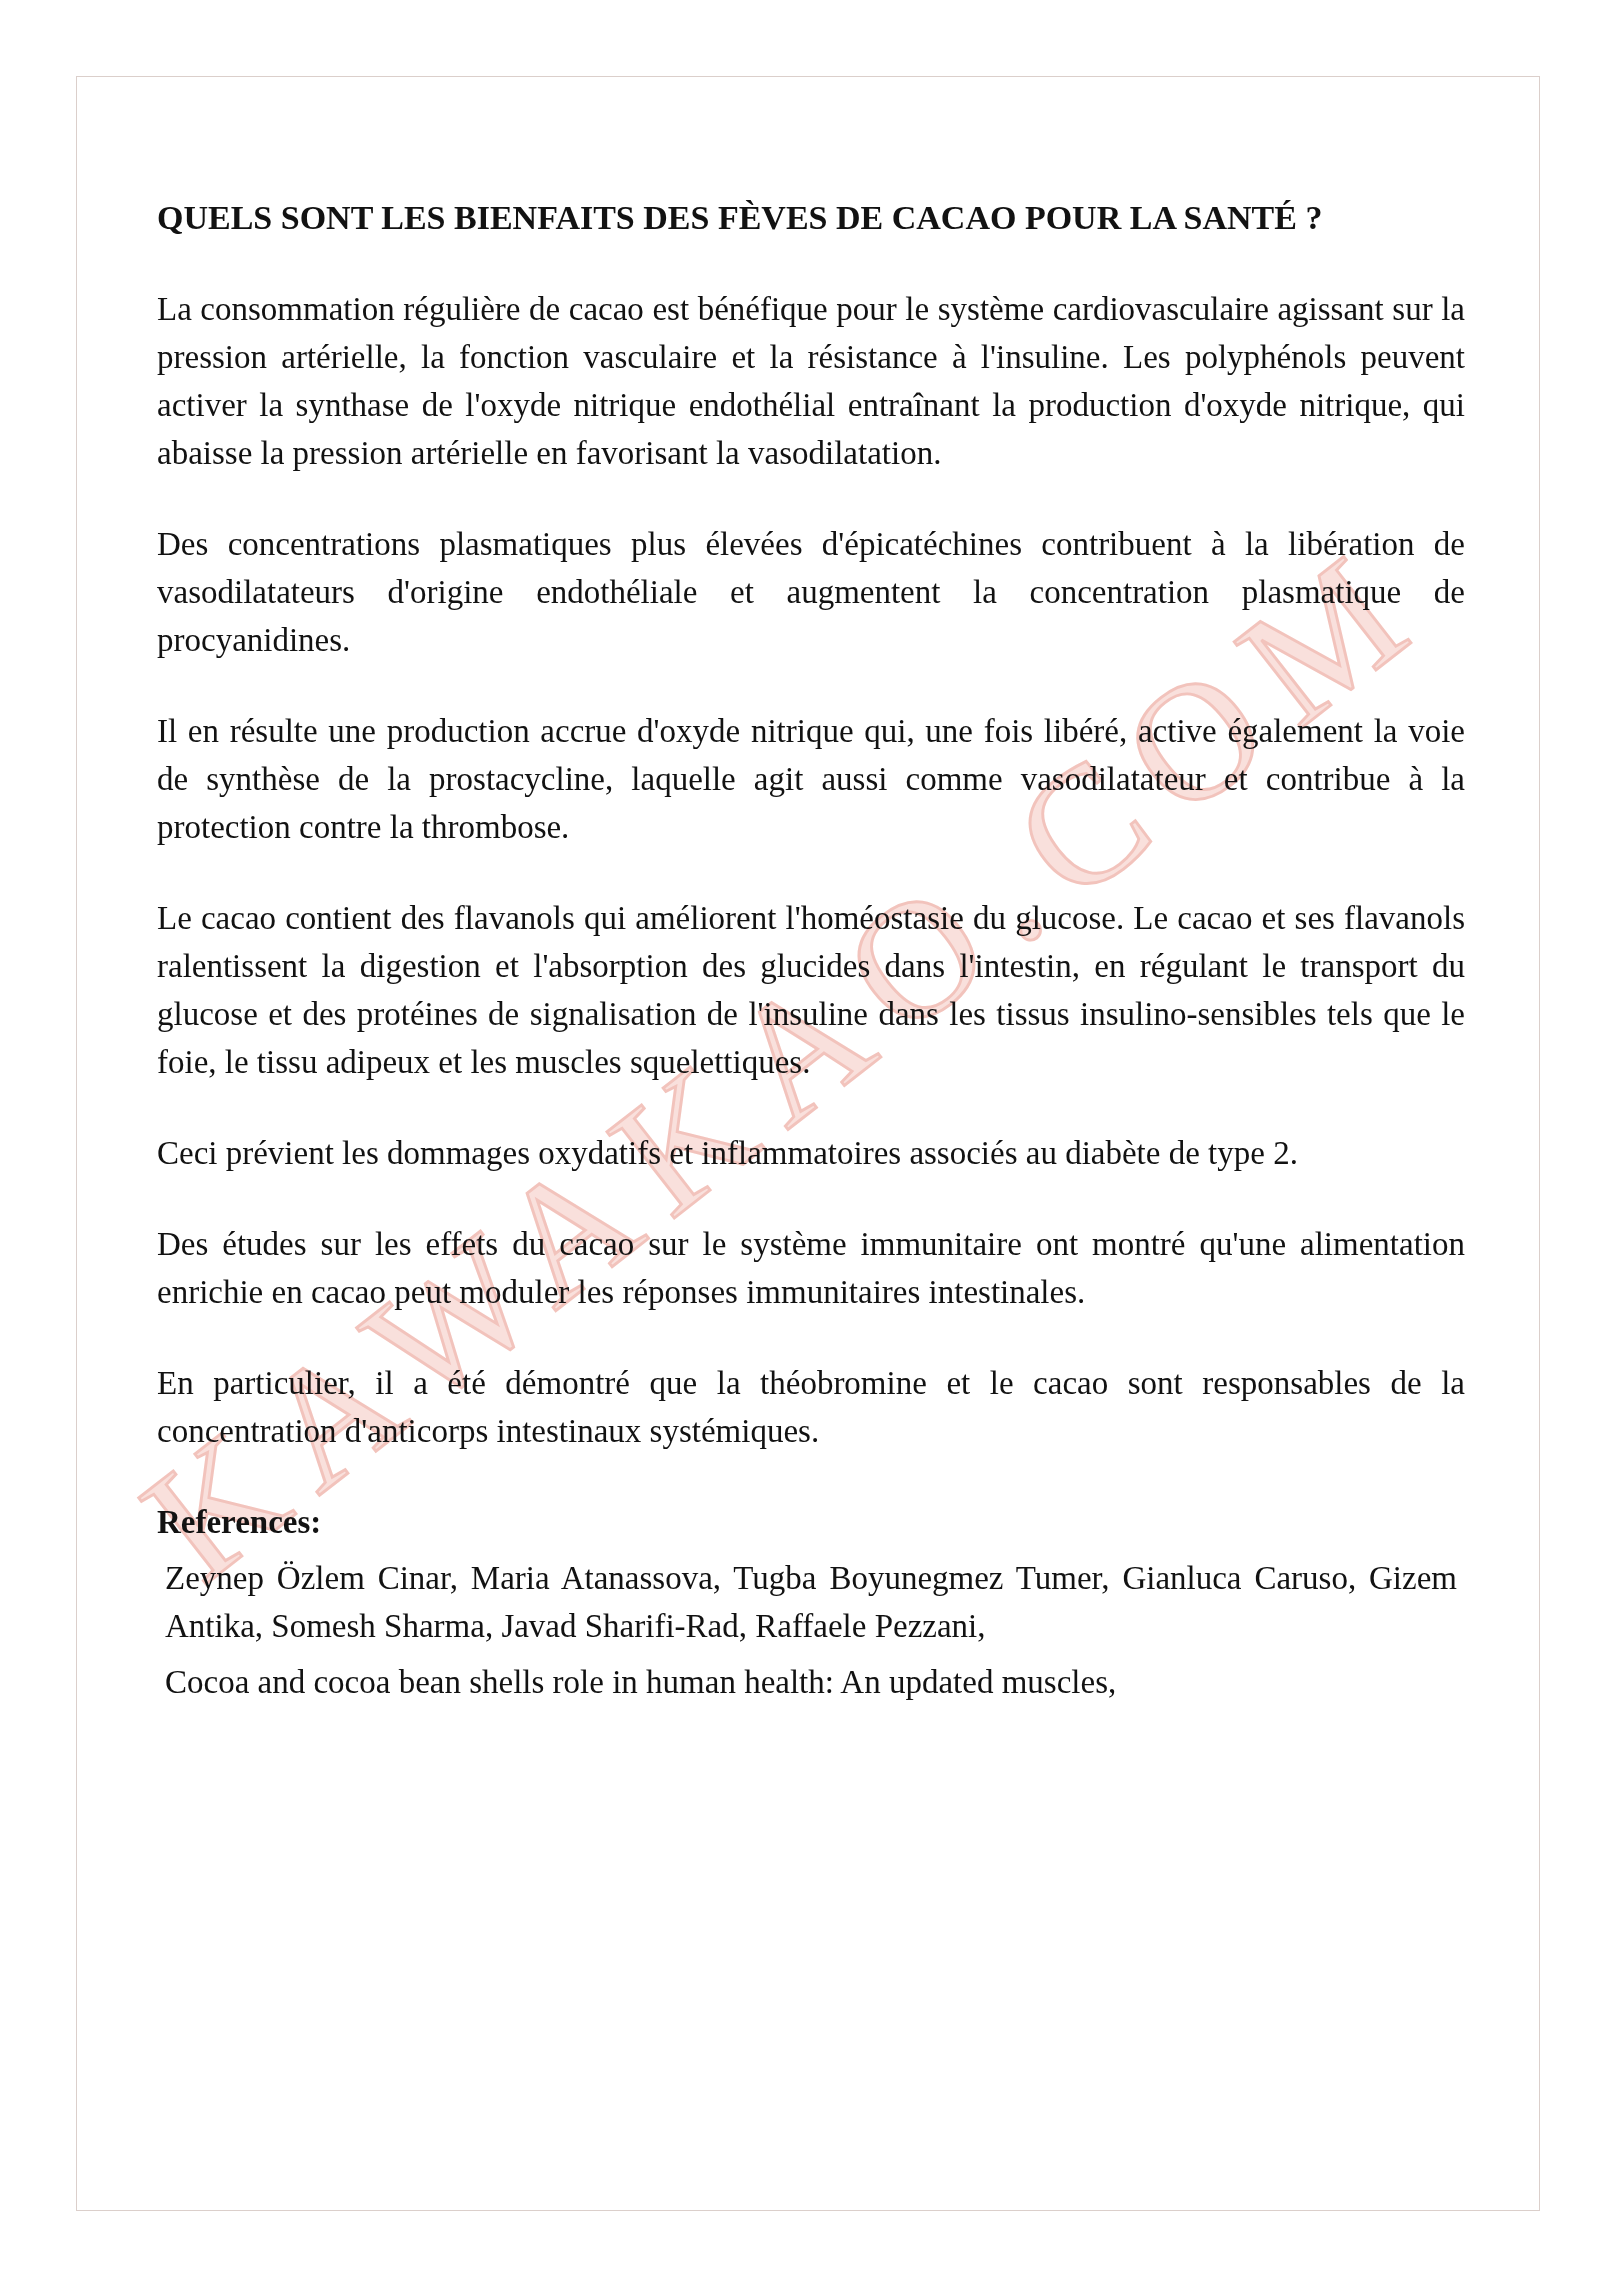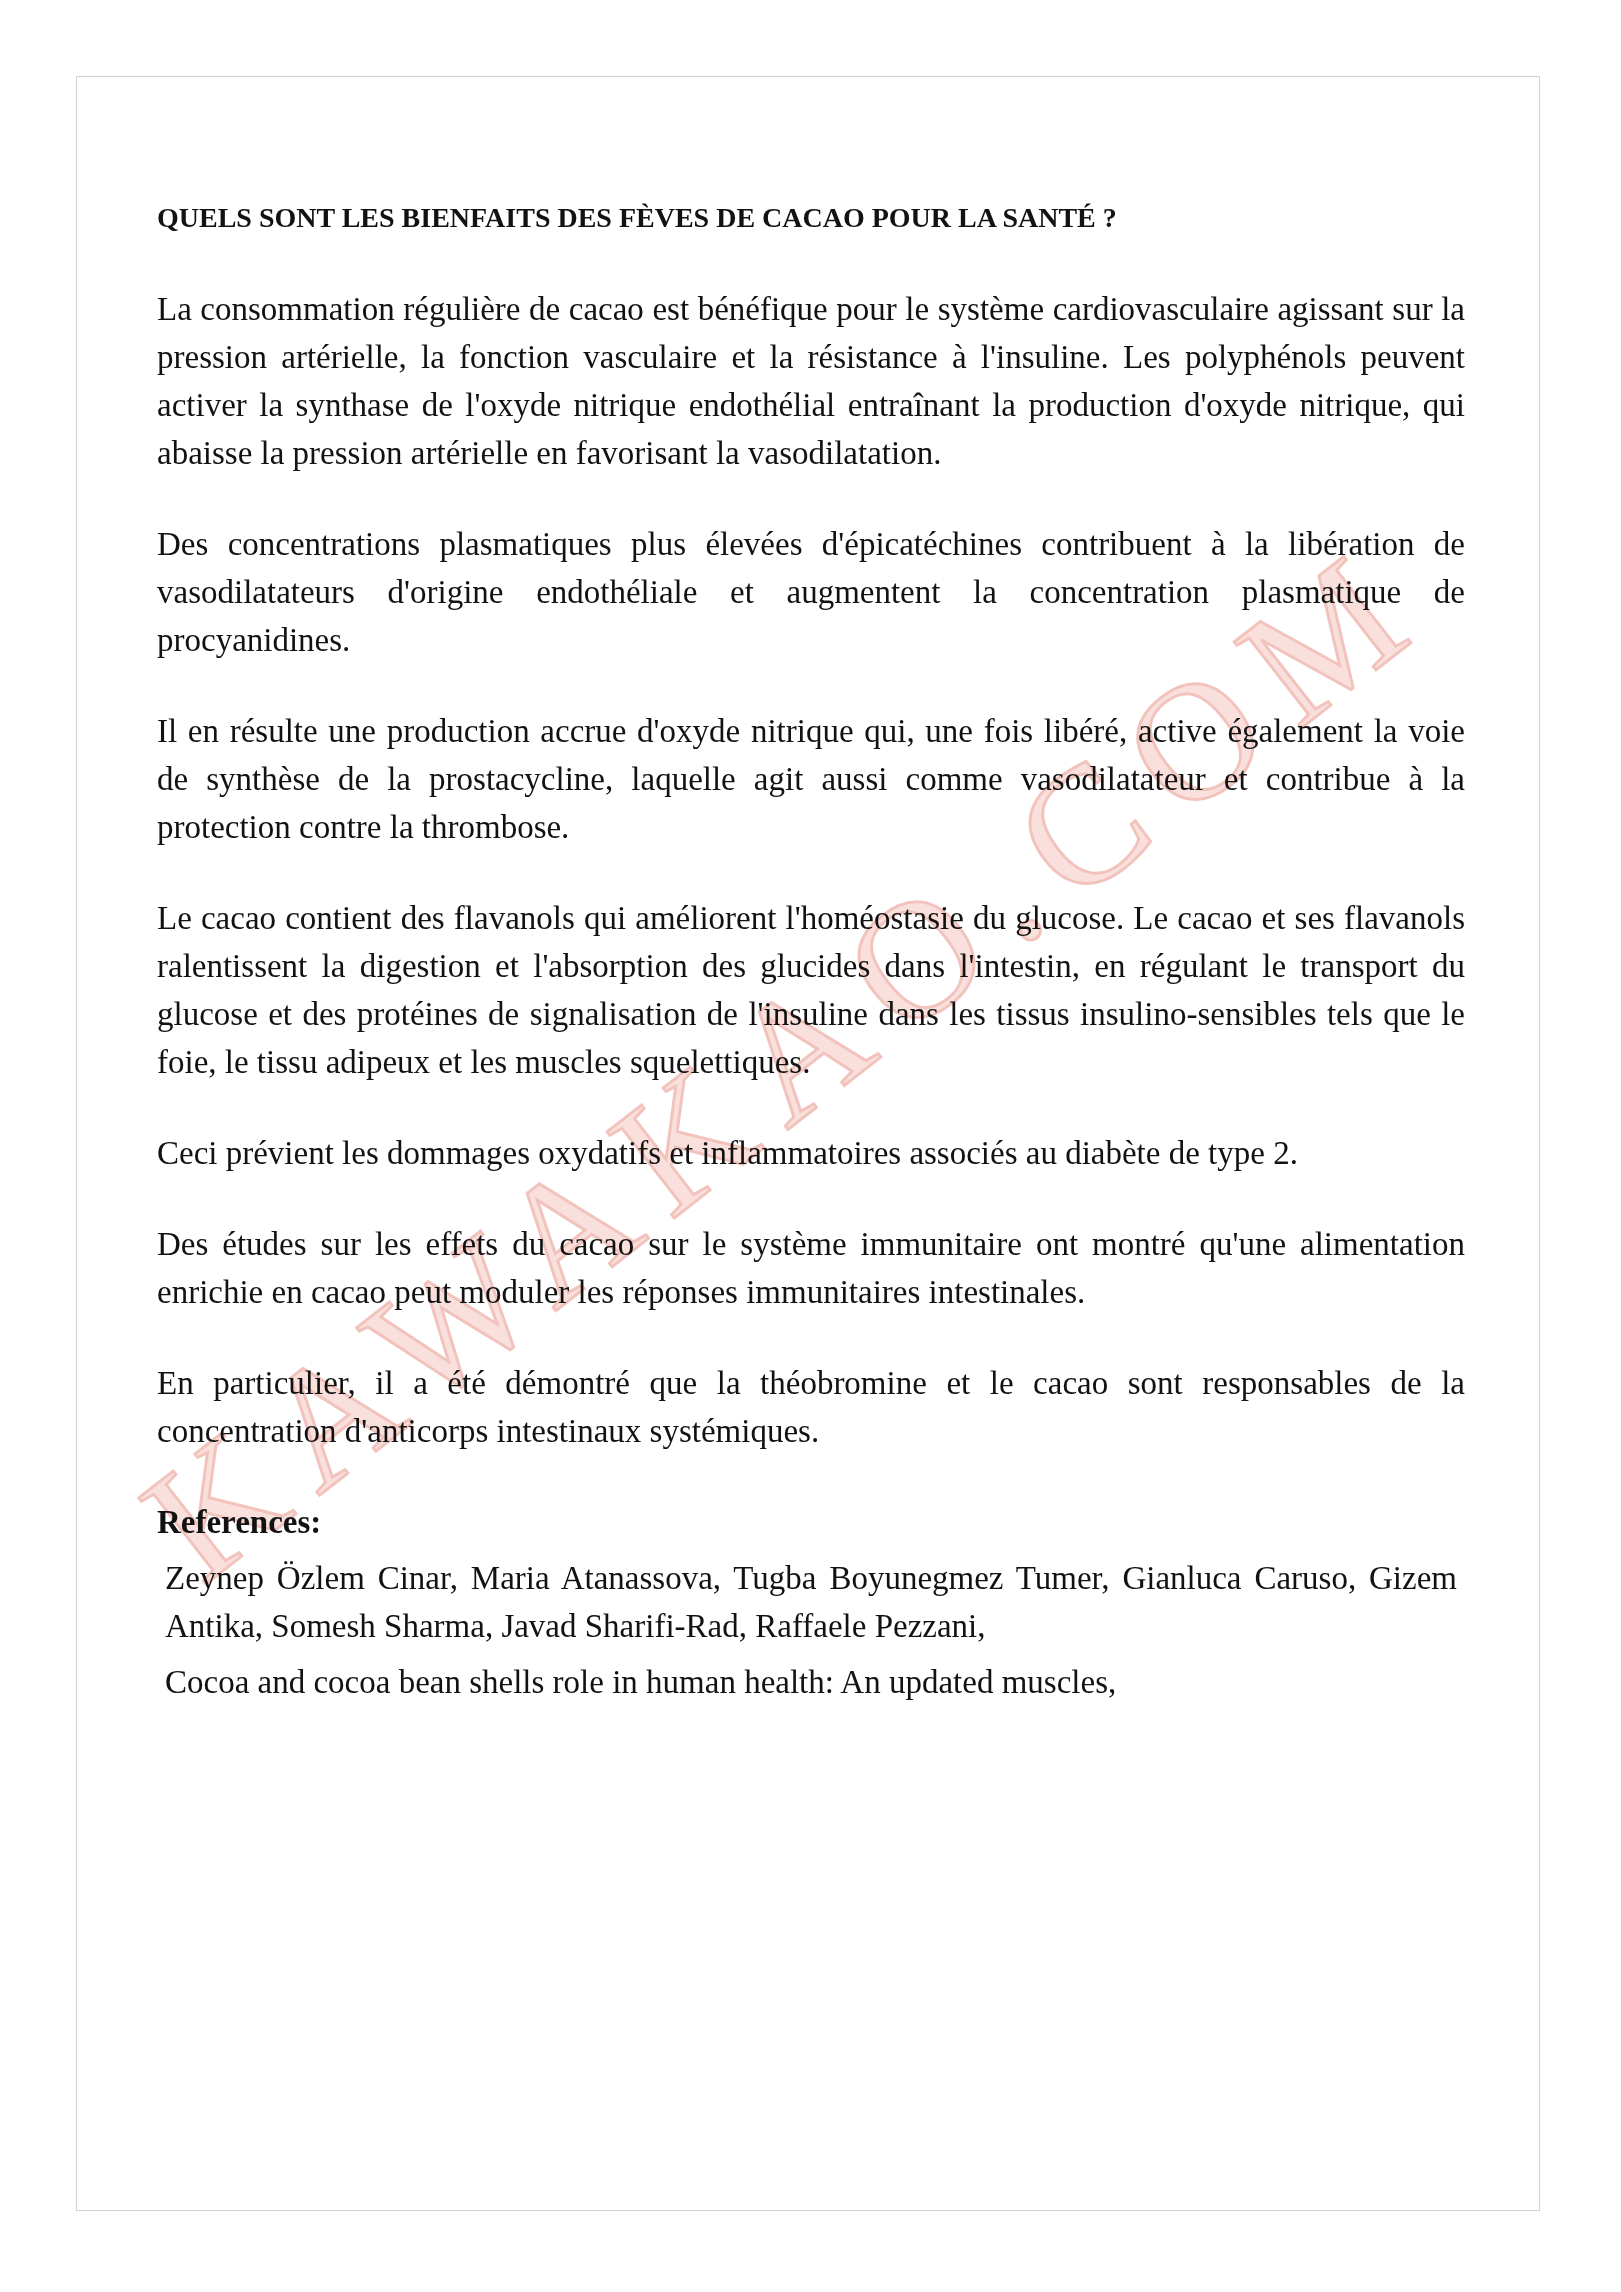--- a/index.html
+++ b/index.html
@@ -48,21 +48,21 @@
     left: 157px;
     top: 194px;
     width: 1308px;
     z-index: 1;
     font-size: 33px;
     line-height: 48px;
     text-align: justify;
   }
   .doc-title {
     font-weight: bold;
-    font-size: 28px;
+    font-size: 34px;
     margin: 0 0 43px 0;
     text-align: left;
   }
   .content p.para {
     margin: 0 0 43px 0;
   }
   .refs-heading {
     font-weight: bold;
     margin: 0;
     text-align: left;

